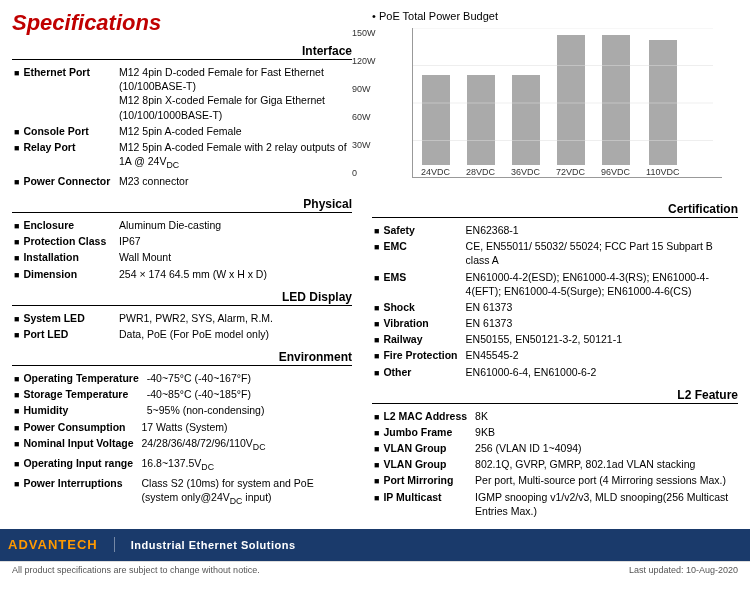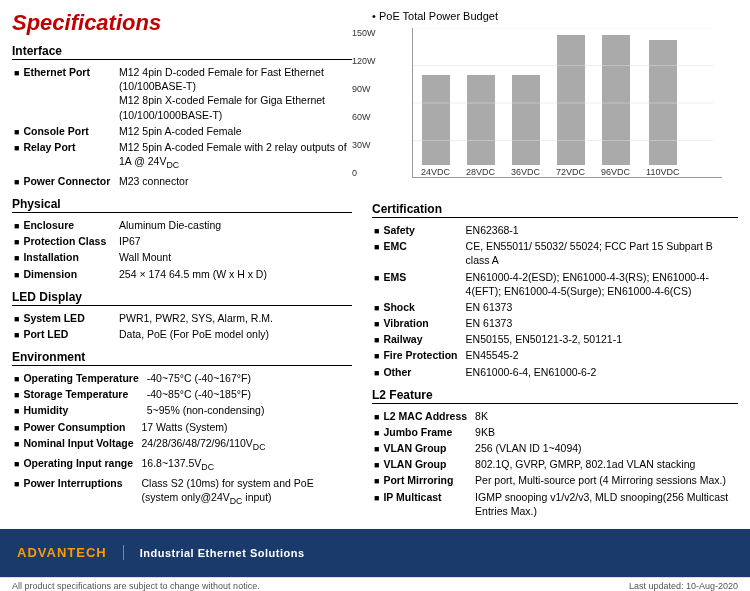--- a/index.html
+++ b/index.html
@@ -35,20 +35,21 @@
       font-style: italic;
     }
 
     .section-header {
       font-size: 12px;
       font-weight: bold;
       border-bottom: 1px solid #000;
       margin-bottom: 4px;
       margin-top: 8px;
       padding-bottom: 1px;
+      text-align: right;
     }
 
     .spec-table {
       width: 100%;
       border-collapse: collapse;
     }
 
     .spec-table tr td {
       vertical-align: top;
       padding: 1px 2px;
@@ -168,23 +169,23 @@
       width: 90px;
       font-weight: bold;
       white-space: nowrap;
       padding-right: 6px;
     }
 
     .footer {
       background: #1a3a6b;
       display: flex;
       align-items: center;
-      padding: 4px 17px;
+      padding: 4px 8px;
       margin-top: 10px;
-      height: 48px;
+      height: 32px;
     }
 
     .footer-logo {
       color: white;
       font-size: 13px;
       font-weight: bold;
       letter-spacing: 1px;
       margin-right: 16px;
       border-right: 1px solid rgba(255,255,255,0.4);
       padding-right: 16px;

